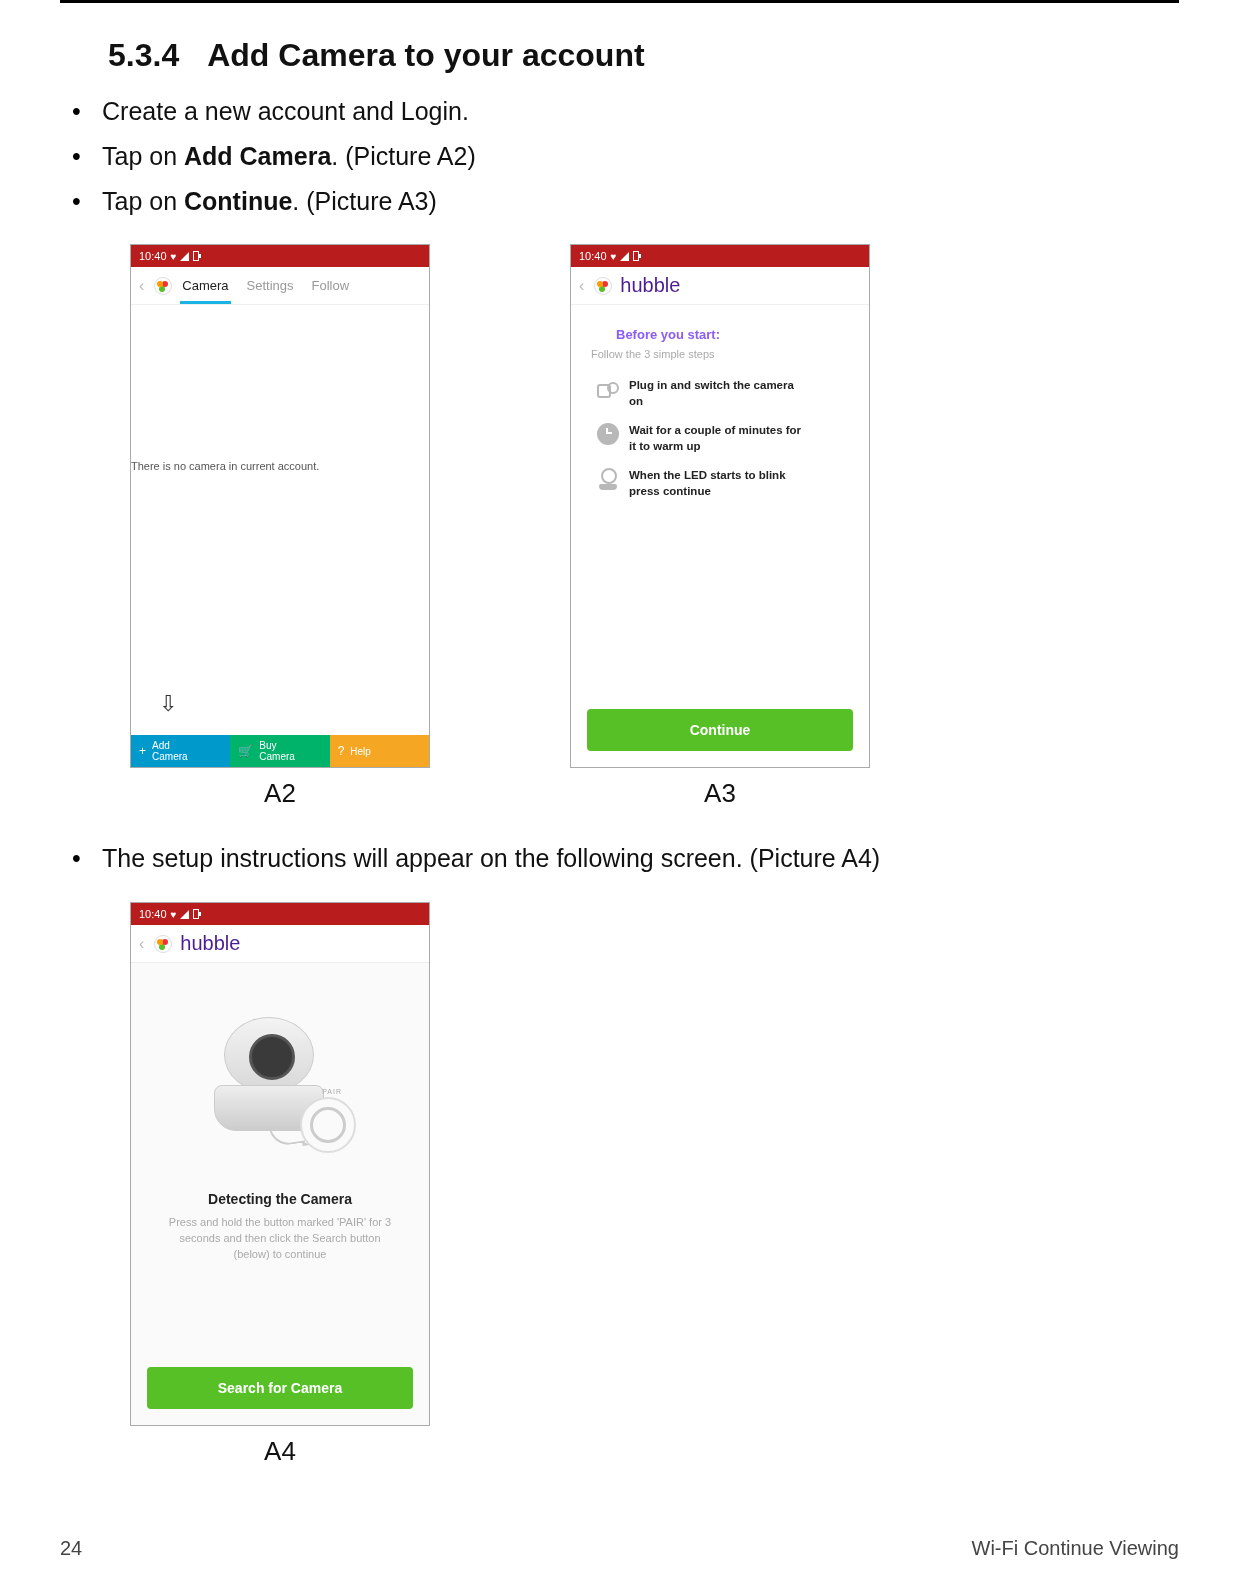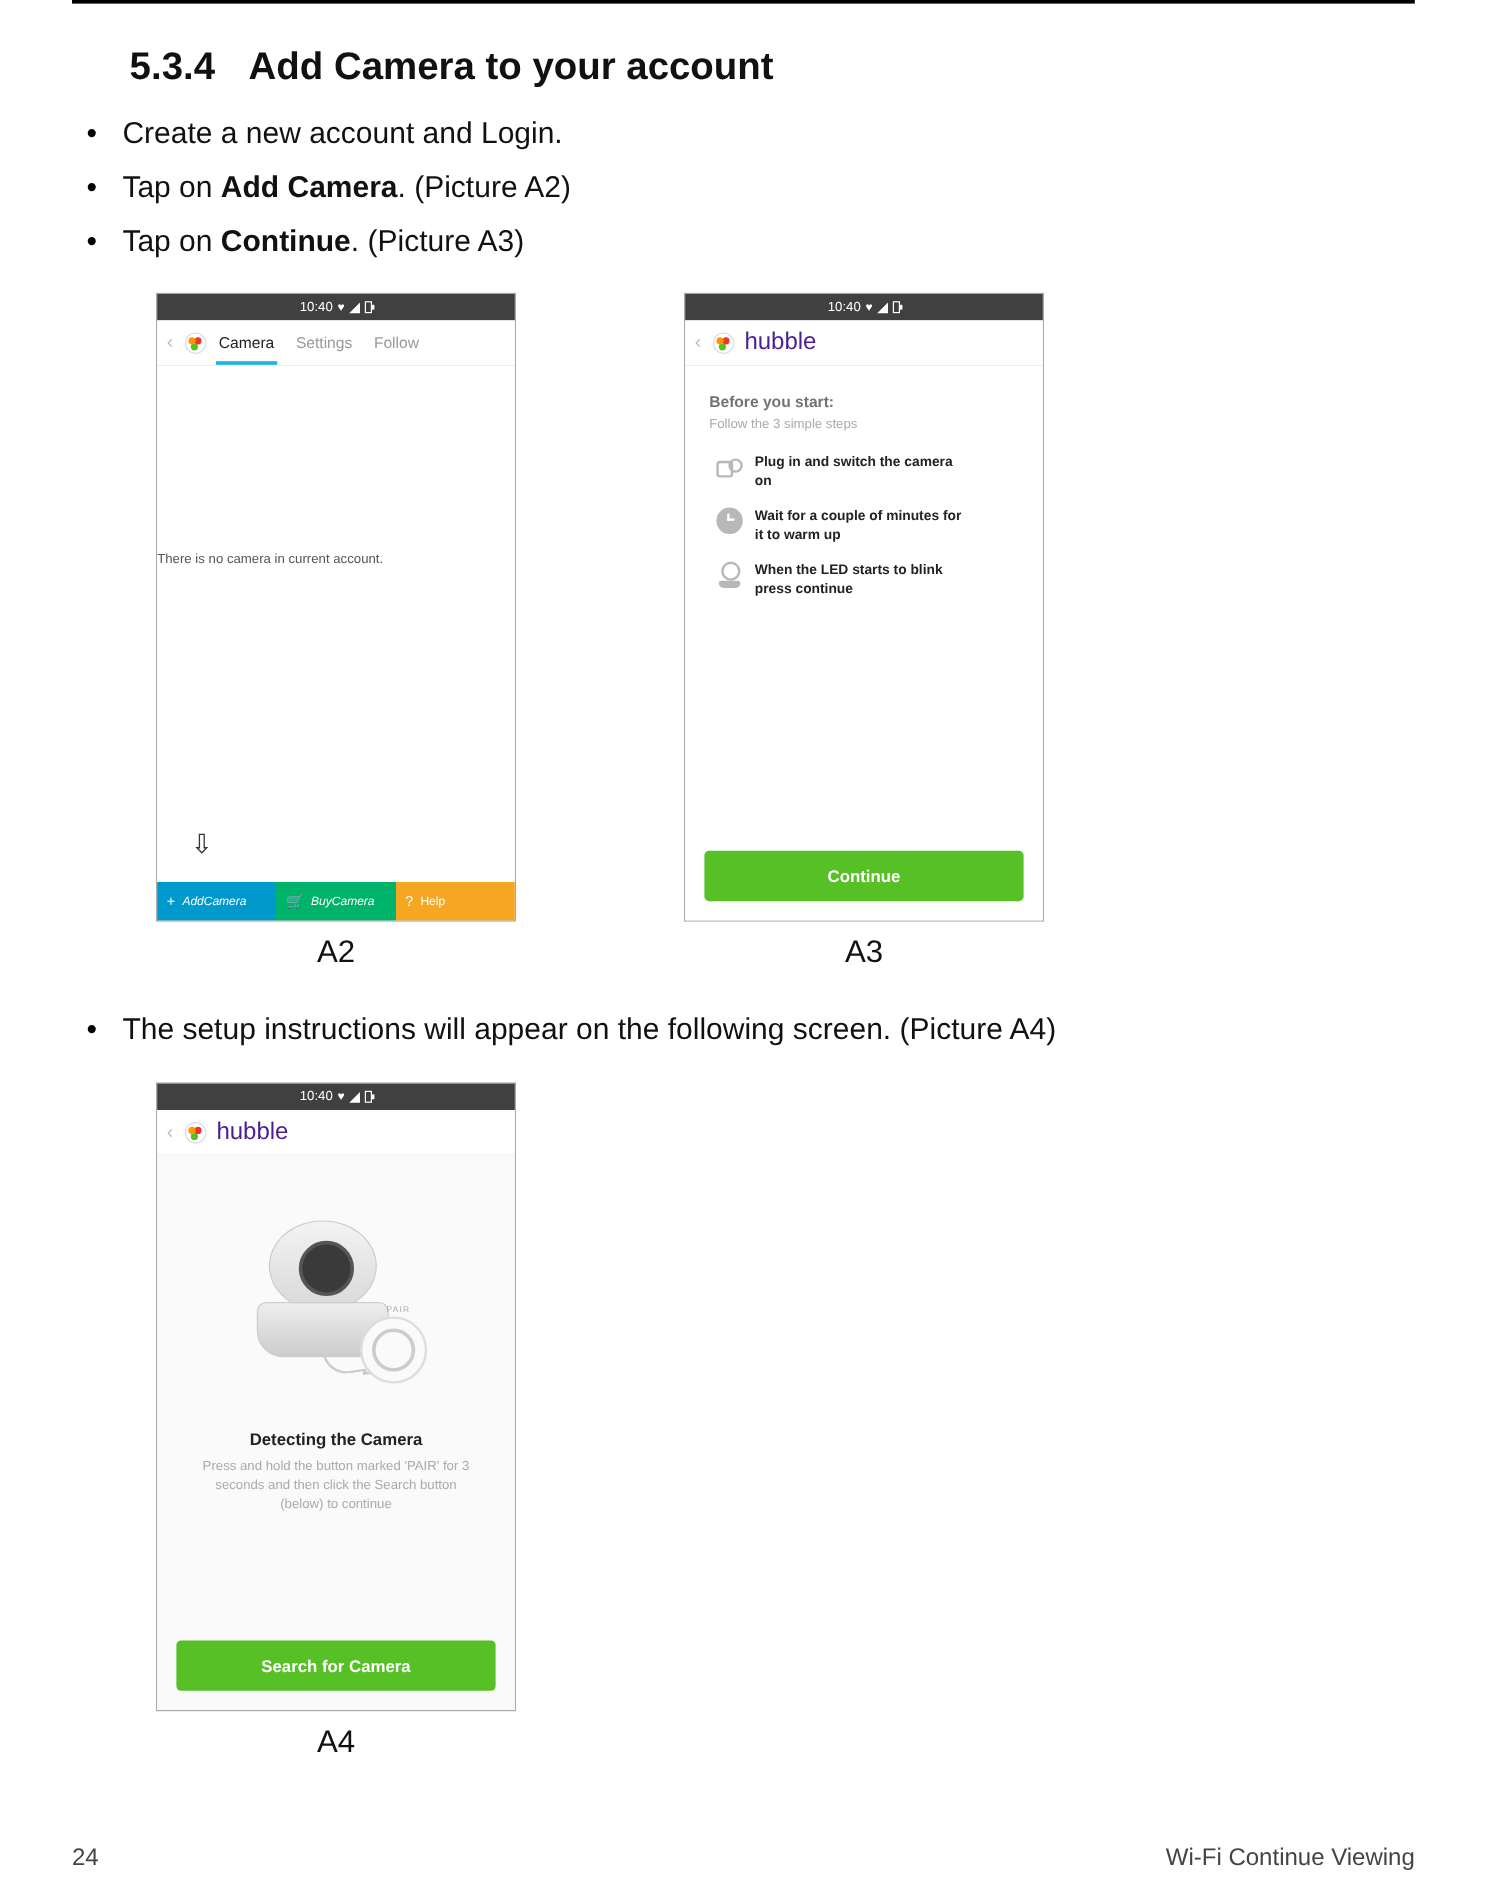--- a/index.html
+++ b/index.html
@@ -40,22 +40,22 @@
   .fig { display: flex; flex-direction: column; align-items: center; }
   .caption {
     font-size: 26px;
     margin-top: 10px;
     font-weight: 400;
   }
 
   
   .phone { width: 300px; border: 1px solid #aaa; background: #fff; position: relative; }
   .statusbar {
-    background: #404040; color: #fff; height: 22px;
-    display: flex; justify-content: center; align-items: center;
+    background: #b91c1c; color: #fff; height: 22px;
+    display: flex; justify-content: flex-start; align-items: center;
     font-size: 11px; padding: 0 8px; gap: 4px;
     font-family: Arial, sans-serif;
   }
   .statusbar span{ display:inline-block; }
   .tri { width:0;height:0;border-style:solid;border-width:0 0 9px 9px;border-color:transparent transparent #fff transparent;}
   .batt { width:6px;height:10px;border:1px solid #fff;position:relative;}
   .batt::after{content:"";position:absolute;top:2px;right:-3px;width:2px;height:4px;background:#fff;}
   .heart{ font-size:10px; }
 
   .appbar {
@@ -75,25 +75,25 @@
 
   
   .nocam { position:absolute; top:155px; left:0;right:0; text-align:left; font-size:11px; color:#555;}
   .down-arrow { position:absolute; bottom:18px; left:28px; font-size:22px; color:#333;}
   .bottombar { height:32px; display:flex;}
   .bb-btn { flex:0 0 33.33%; display:flex; align-items:center; justify-content:flex-start; padding:0 8px; gap:6px; color:#fff; font-size:10px; line-height:1.1;}
   .bb-btn .ic { font-size:12px;}
   .bb1{ background:#0099cc;}
   .bb2{ background:#00b36b;}
   .bb3{ background:#f5a623;}
-  .bb-btn .two{ display:flex;flex-direction:row;font-style:italic;}
+  .bb-btn .two{ display:flex;flex-direction:column;}
 
   
   .a3 .body-area{ height:462px; padding:22px 20px 14px;}
-  .bys-title{ font-size:13px; font-weight:700; color:#737373; margin-bottom:6px;}
+  .bys-title{ font-size:13px; font-weight:700; color:#8b5cf6; margin-bottom:6px;margin-left:25px;}
   .bys-sub{ font-size:11px; color:#aaa; margin-bottom:18px;}
   .steps{ display:flex;flex-direction:column;gap:14px; padding-left:6px; padding-right:40px;}
   .step{ display:flex; gap:10px; align-items:flex-start;}
   .sic{ width:22px; height:22px; flex:0 0 22px; border-radius:50%; background:#b8b8b8; position:relative;}
   .sic.plug{ border-radius:4px; background:transparent;}
   .sic.plug::before{content:"";position:absolute;left:0;top:6px;width:10px;height:10px;border:2px solid #b8b8b8;border-radius:3px;}
   .sic.plug::after{content:"";position:absolute;right:0;top:4px;width:8px;height:8px;border:2px solid #b8b8b8;border-radius:50%;}
   .sic.clock::before{content:"";position:absolute;left:9px;top:5px;width:2px;height:6px;background:#fff;}
   .sic.clock::after{content:"";position:absolute;left:9px;top:9px;width:6px;height:2px;background:#fff;}
   .sic.cam{ background:transparent;}

